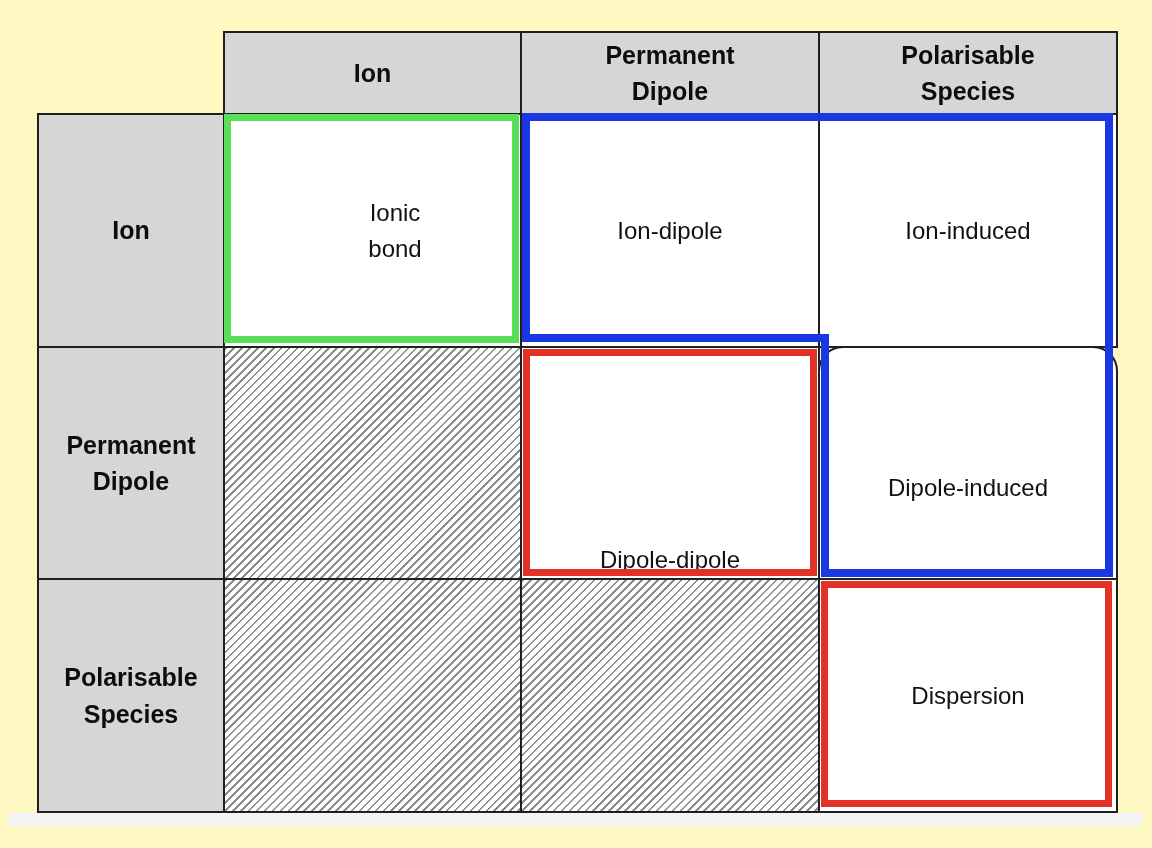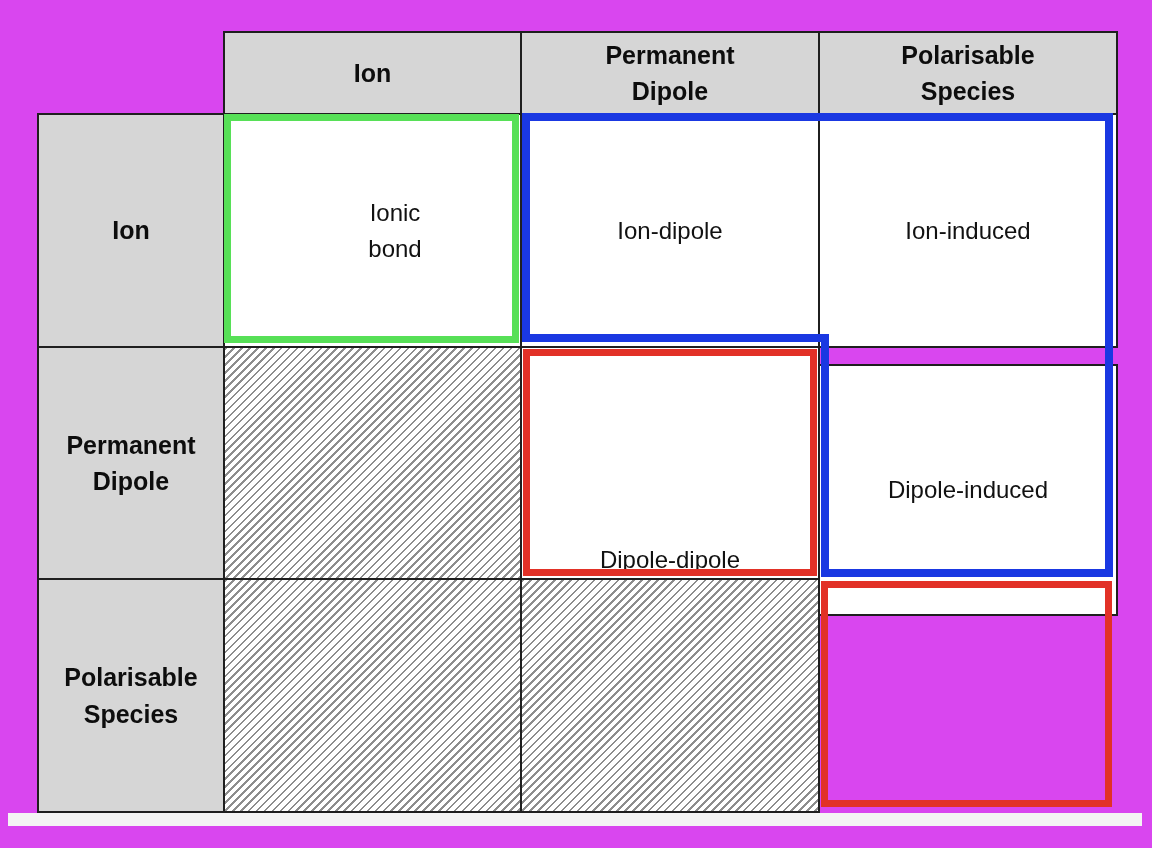--- a/index.html
+++ b/index.html
@@ -6,21 +6,21 @@
     --green:#57e057;
     --blue:#1a38e2;
     --red:#e23127;
     --header-bg:#d6d6d6;
     --grid-line:#1f1f1f;
   }
   html,body{margin:0;padding:0;background:#ffffff;}
   .stage{
     position:relative;
     width:1152px;height:848px;
-    background:#d946ef;
+    background:#fef9c3;
     font-family:"Liberation Sans", sans-serif;
     overflow:hidden;
   }
   .cell{
     position:absolute;
     box-sizing:border-box;
     border:2px solid var(--grid-line);
     display:flex;align-items:center;justify-content:center;
     text-align:center;
   }
@@ -102,26 +102,29 @@
     <span class="txt">Ion-induced</span>
   </div>
   <div class="cell datacell" style="left:520px;top:113px;width:300px;height:235px;">
     <span class="txt">Ion-dipole</span>
   </div>
 
   <div class="cell hatched" style="left:223px;top:346px;width:299px;height:234px;"></div>
   <div class="cell datacell" style="left:520px;top:346px;width:300px;height:234px;align-items:flex-end;">
     <span class="txt">Dipole-dipole</span>
   </div>
-  <div class="cell datacell" style="left:818px;top:364px;width:300px;height:252px;">
+  <div class="cell datacell" style="left:818px;top:346px;width:300px;height:283px;border-radius:25px;">
     <span class="txt">Dipole-induced</span>
   </div>
 
   <div class="cell hatched" style="left:223px;top:578px;width:299px;height:235px;"></div>
   <div class="cell hatched" style="left:520px;top:578px;width:300px;height:235px;"></div>
+  <div class="cell datacell" style="left:818px;top:578px;width:300px;height:235px;">
+    <span class="txt">Dispersion</span>
+  </div>
 
   <div class="outline outline-green" style="left:224px;top:114px;width:295px;height:229px;"></div>
 
   <svg class="overlay-svg" width="1152" height="848" viewBox="0 0 1152 848">
     <polygon points="526,117 1109,117 1109,573 825,573 825,338 526,338" fill="none" stroke="#1a38e2" stroke-width="8" stroke-linejoin="miter"></polygon>
   </svg>
 
   <div class="outline outline-red" style="left:523px;top:349px;width:294px;height:227px;"></div>
   <div class="outline outline-red" style="left:821px;top:581px;width:291px;height:226px;"></div>
 

